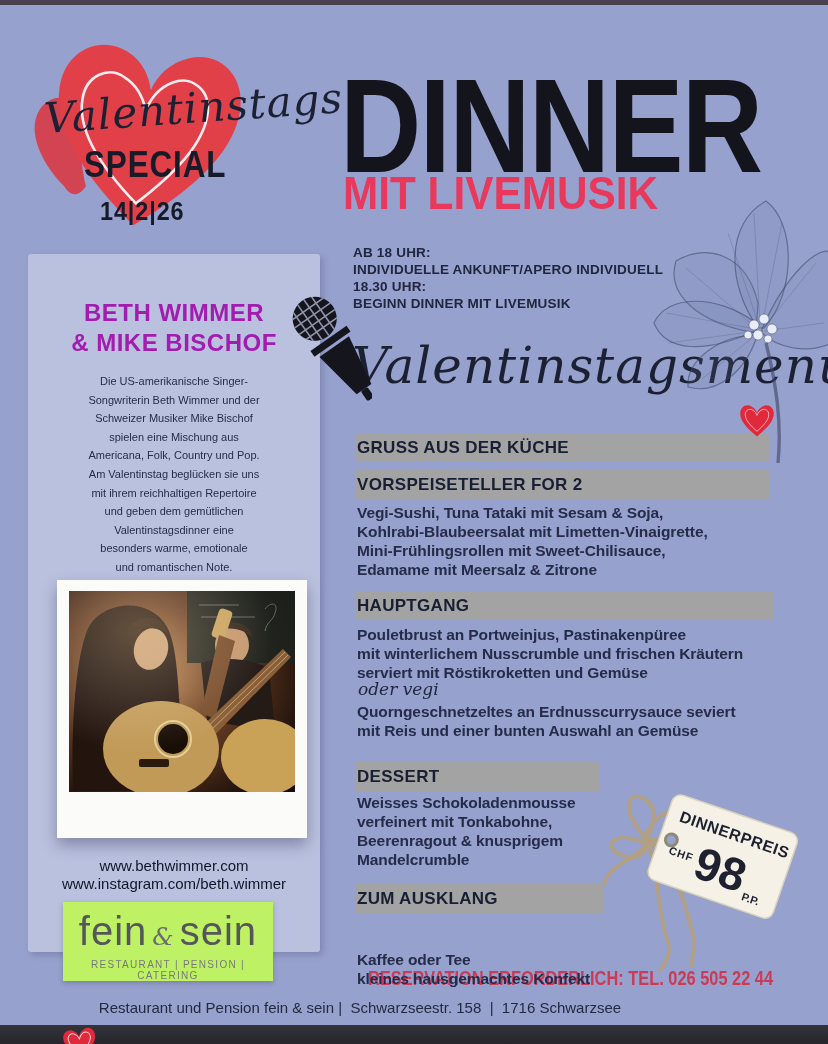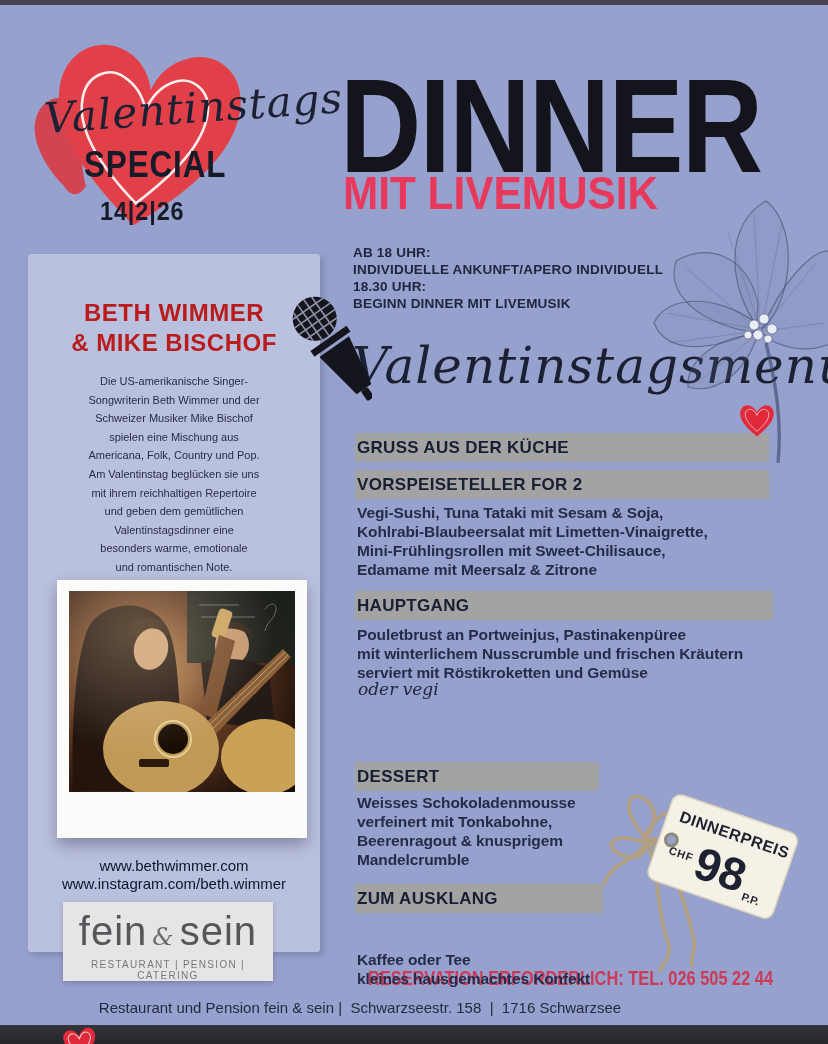--- a/index.html
+++ b/index.html
@@ -59,42 +59,42 @@
   .heart-a{position:absolute;left:736px;top:400px;z-index:5;}
 
   
   .panel{
     position:absolute;left:28px;top:254px;width:292px;height:698px;
     background:#bac1df;border-radius:3px;z-index:4;
     box-shadow:3px 3px 6px rgba(35,40,75,.22);
   }
   .artist-names{
     position:absolute;left:0;top:44px;width:100%;text-align:center;
-    font-size:24px;line-height:30px;font-weight:800;color:#b91c1c;
+    font-size:24px;line-height:30px;font-weight:800;color:#a21caf;
     white-space:pre-line;letter-spacing:.5px;
   }
   .bio{
     position:absolute;left:0;top:118px;width:100%;text-align:center;
     font-size:11px;line-height:18.6px;font-weight:500;color:#272c47;
     white-space:pre-line;
   }
   .polaroid{
     position:absolute;left:29px;top:326px;width:250px;height:258px;margin:0;
     background:#fbfbf9;box-shadow:0 7px 14px rgba(30,30,60,.35);
     padding:0;box-sizing:border-box;
   }
   .polaroid .photo{position:absolute;left:12px;top:11px;}
   .heart-sticker{position:absolute;left:3px;top:444px;transform:rotate(-8deg);}
   .websites{
     position:absolute;left:0;top:603px;width:100%;text-align:center;
     font-size:15px;line-height:17.5px;font-weight:500;color:#0f172a;
   }
   .logo-box{
     position:absolute;left:35px;top:648px;width:210px;height:79px;
-    background:#e5e5e5;box-shadow:0 2px 5px rgba(30,30,60,.25);
+    background:#bef264;box-shadow:0 2px 5px rgba(30,30,60,.25);
     text-align:center;
   }
   .logo-name{
     margin-top:8px;font-size:40px;line-height:42px;color:#55565a;
     letter-spacing:1px;font-weight:400;
   }
   .logo-name .amp{
     font-family:"DejaVu Serif",cursive;font-style:italic;
     font-size:24px;color:#6a6b6e;padding:0 5px;
   }
@@ -305,20 +305,22 @@
   <div class="band s1">VORSPEISETELLER FOR 2</div>
   <div class="mbody b1">Vegi-Sushi, Tuna Tataki mit Sesam &amp; Soja,
 Kohlrabi-Blaubeersalat mit Limetten-Vinaigrette,
 Mini-Frühlingsrollen mit Sweet-Chilisauce,
 Edamame mit Meersalz &amp; Zitrone</div>
   <div class="band s2">HAUPTGANG</div>
   <div class="mbody b2">Pouletbrust an Portweinjus, Pastinakenpüree
 mit winterlichem Nusscrumble und frischen Kräutern
 serviert mit Röstikroketten und Gemüse</div>
   <div class="alt-label">oder vegi</div>
+  <div class="mbody b2v">Quorngeschnetzeltes an Erdnusscurrysauce seviert
+mit Reis und einer bunten Auswahl an Gemüse</div>
   <div class="band s3">DESSERT</div>
   <div class="mbody b3">Weisses Schokoladenmousse
 verfeinert mit Tonkabohne,
 Beerenragout &amp; knusprigem
 Mandelcrumble</div>
   <div class="band s4">ZUM AUSKLANG</div>
   <div class="mbody b4">Kaffee oder Tee
 kleines hausgemachtes Konfekt</div>
 
   <svg class="price-tag" width="236" height="230" viewBox="0 0 236 230">

